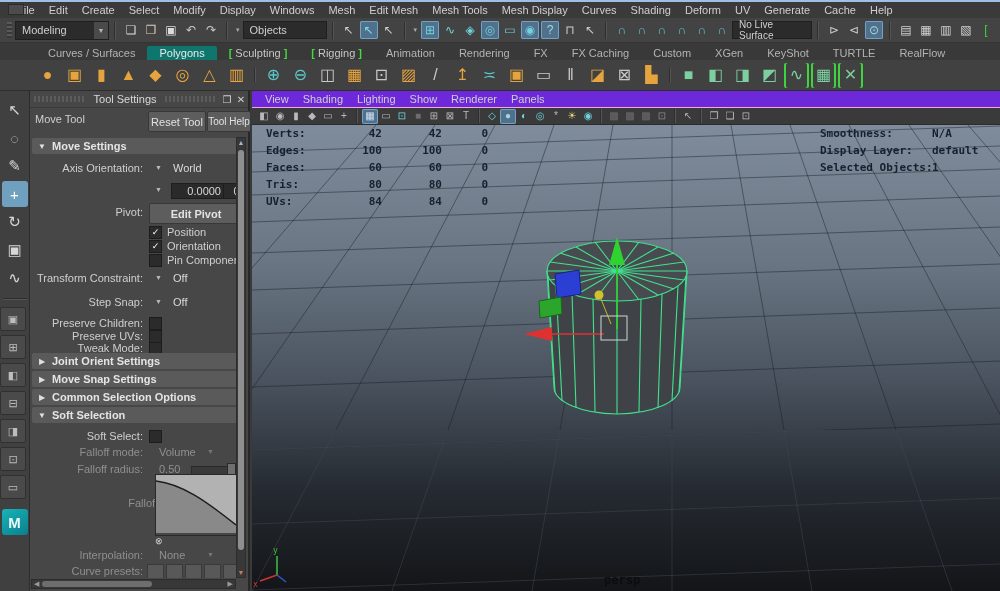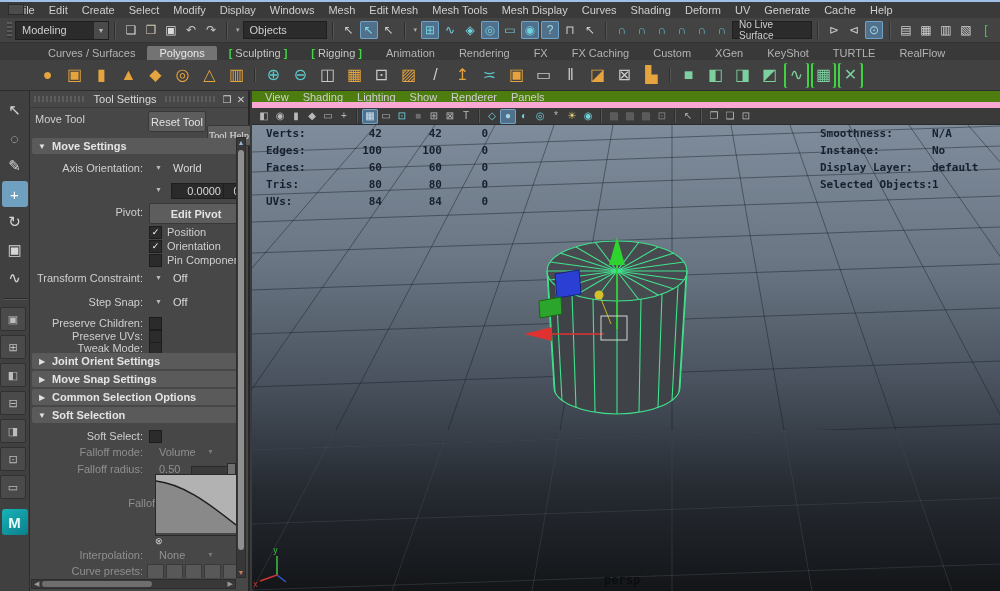--- a/index.html
+++ b/index.html
@@ -23,21 +23,21 @@
   .ibox{width:18px;height:18px;display:inline-flex;align-items:center;justify-content:center;border-radius:2px;margin:0 1px;cursor:default;}
   .ibox .glyph{font-size:12px;line-height:1;color:#c9c9c9;}
   .ibox.iactive{background:#50708c;box-shadow:inset 0 0 0 1px #6fa3c8;}
   .ibox.idim .glyph{color:#6d6d6d;}
   .vsep{width:1px;height:14px;background:#2e2e2e;border-right:1px solid #565656;margin:0 4px;display:inline-block;}
   .ibracket{box-shadow:inset 2px 0 0 #3fd43f, inset -2px 0 0 #3fd43f;}
   
   .shelf-tabs{left:0;top:43px;width:1000px;height:17px;background:#393939;display:flex;align-items:flex-end;padding-left:36px;box-sizing:border-box;}
   .tab-menu-box{position:absolute;left:8px;top:4px;width:14px;height:9px;background:#4c4c4c;border:1px solid #2c2c2c;}
   .shelf-tab{padding:1px 12px;color:#b3b3b3;cursor:default;}
-  .shelf-tab.active{background:#737373;color:#e8e8e8;border-radius:2px 2px 0 0;}
+  .shelf-tab.active{background:#0f766e;color:#e8e8e8;border-radius:2px 2px 0 0;}
   .shelf-tab.bracketed{color:#c6c6c6;}
   .shelf-tab.bracketed::before{content:"[";color:#45d845;font-weight:bold;margin-right:3px;}
   .shelf-tab.bracketed::after{content:"]";color:#45d845;font-weight:bold;margin-left:3px;}
   
   .shelf{left:0;top:60px;width:1000px;height:31px;background:#414141;display:flex;align-items:center;padding-left:34px;box-sizing:border-box;border-bottom:1px solid #2d2d2d;}
   .shelf .ibox{width:25px;height:25px;}
   .shelf .ibox .glyph{font-size:16px;}
   .shelf-widget{position:absolute;left:6px;top:64px;width:18px;height:22px;}
   .shelf-widget i{display:block;width:16px;height:5px;background:#5a5a5a;border:1px solid #2c2c2c;margin-bottom:2px;}
   
@@ -83,21 +83,21 @@
   .vscroll{position:absolute;right:2px;top:46px;width:10px;height:441px;background:#383838;border:1px solid #2d2d2d;box-sizing:border-box;}
   .vscroll .up{position:absolute;top:1px;left:0;width:100%;text-align:center;font-size:7px;color:#9db9d6;}
   .vscroll .down{position:absolute;bottom:1px;left:0;width:100%;text-align:center;font-size:7px;color:#c87a5a;}
   .vscroll .thumb{position:absolute;left:1px;top:12px;width:6px;height:400px;background:#8f8f8f;border-radius:3px;}
   .hscroll{position:absolute;left:1px;bottom:2px;width:205px;height:10px;background:#383838;border:1px solid #2d2d2d;box-sizing:border-box;}
   .hscroll .thumb{position:absolute;left:10px;top:1px;width:110px;height:6px;background:#6e6e6e;border-radius:3px;}
   .hscroll .la,.hscroll .ra{position:absolute;top:0;font-size:7px;color:#999;}
   .hscroll .la{left:2px;} .hscroll .ra{right:2px;}
   
   .viewport{left:252px;top:91px;width:748px;height:500px;background:#3d3d3d;}
-  .vp-menu{position:absolute;left:0;top:0;width:100%;height:17px;background:#4d7c0f;display:flex;align-items:center;padding-left:6px;box-sizing:border-box;border-bottom:6px solid #f9a8d4;}
+  .vp-menu{position:absolute;left:0;top:0;width:100%;height:17px;background:#6d28d9;display:flex;align-items:center;padding-left:6px;box-sizing:border-box;border-bottom:1px solid #f9a8d4;}
   .vp-icons{position:absolute;left:0;top:17px;width:100%;height:17px;background:#3a3a3a;display:flex;align-items:center;padding-left:4px;box-sizing:border-box;border-bottom:1px solid #2c2c2c;}
   .vp-icons .ibox{width:16px;height:15px;margin:0;}
   .vp-icons .ibox .glyph{font-size:10px;}
   .vp-canvas{position:absolute;left:0;top:34px;width:748px;height:466px;overflow:hidden;}
   .hud{position:absolute;font-family:"DejaVu Sans Mono",monospace;font-weight:bold;font-size:11px;color:#16202e;}
   .hud .hudrow{position:relative;height:17px;}
   .hud-left{left:14px;top:2px;width:230px;}
   .hud-left .hl{position:absolute;left:0;}
   .hud-left .ha{position:absolute;left:56px;width:60px;text-align:right;}
   .hud-left .hb{position:absolute;left:116px;width:60px;text-align:right;}
@@ -390,21 +390,21 @@
       <span class="ts-title">Tool Settings</span>
       <span class="hgrip"></span>
       <span class="ts-float">❐</span>
       <span class="ts-close">✕</span>
     </div>
     <div class="ts-toolrow">
       <span class="ts-toolname">Move Tool</span>
       <span class="btn" style="left:118px;top:2px;width:56px;">
           <span>Reset Tool</span>
         </span>
-      <span class="btn" style="left:177px;top:16px;width:42px;font-size:10px;font-family:Liberation Serif, serif;">
+      <span class="btn" style="left:177px;top:2px;width:42px;font-size:10px;">
           <span>Tool Help</span>
         </span>
     </div>
 
     <div class="ts-scroll">
 
       <div class="sec" style="top:1px;">
         <span class="arr">▼</span>
         <span class="t">Move Settings</span>
       </div>
@@ -776,24 +776,20 @@
             <span class="hb">84</span>
             <span class="hc">0</span>
           </div>
         </div>
       <div class="hud hud-right">
           <div class="hudrow">
             <span class="hl">Smoothness:</span>
             <span class="hv">N/A</span>
           </div>
           <div class="hudrow">
-            <span class="hl">Instance:</span>
-            <span class="hv">No</span>
-          </div>
-          <div class="hudrow">
             <span class="hl">Display Layer:</span>
             <span class="hv">default</span>
           </div>
           <div class="hudrow">
             <span class="hl">Selected Objects:</span>
             <span class="hv">1</span>
           </div>
         </div>
       <div class="cam-label">persp</div>
     </div>

